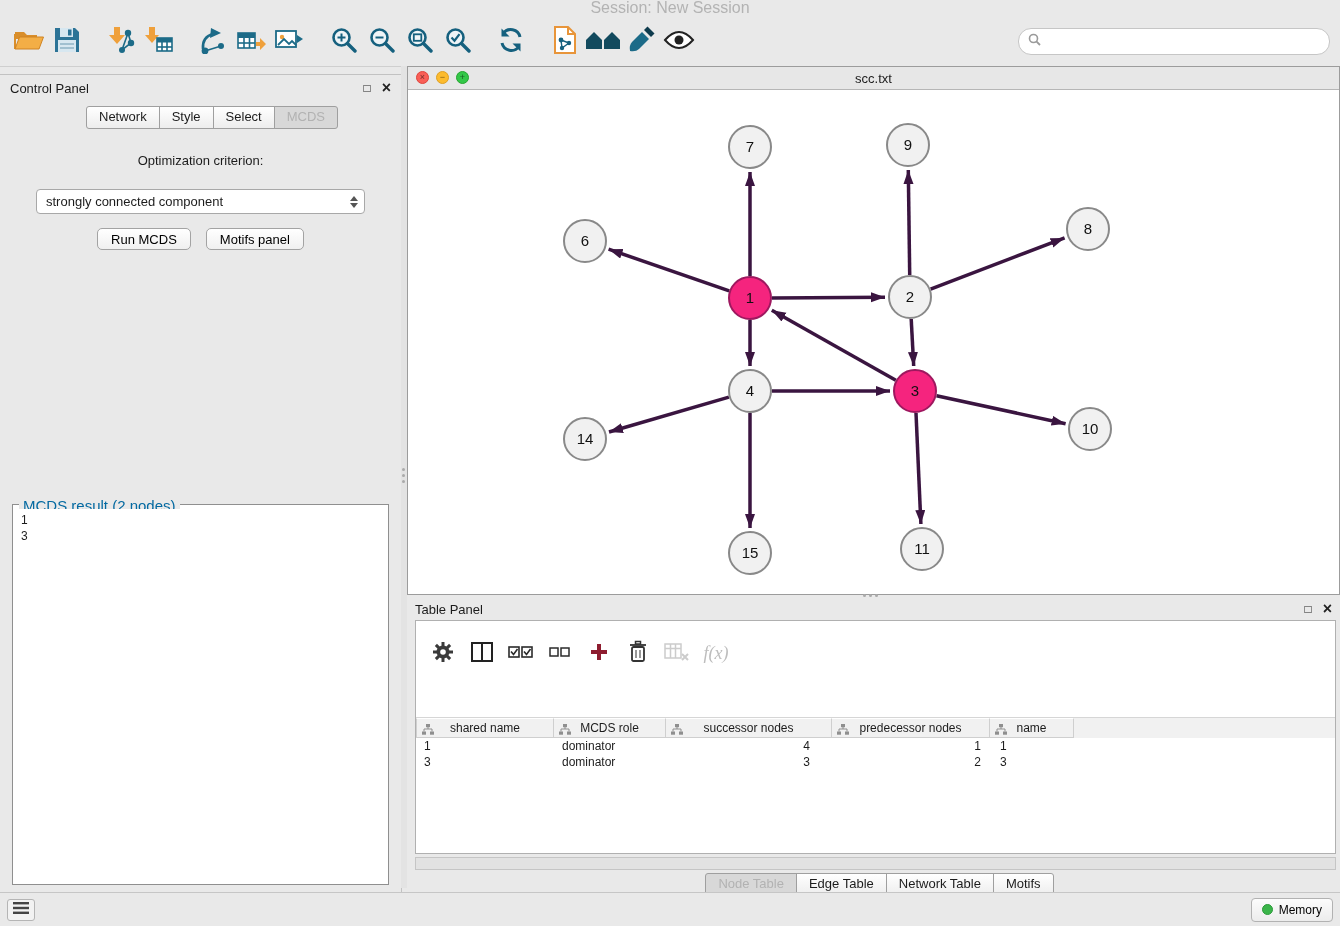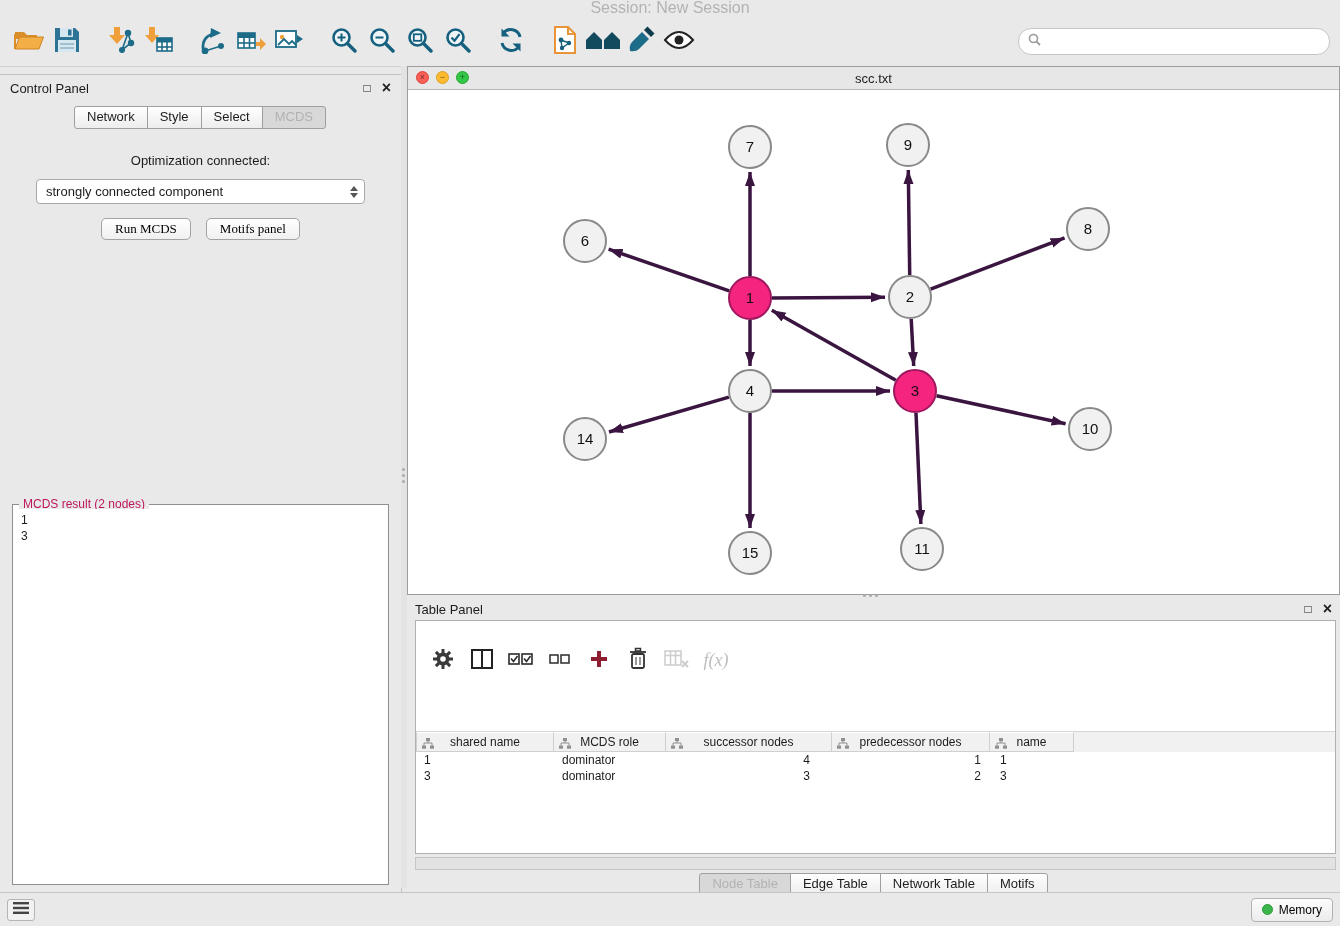--- a/index.html
+++ b/index.html
@@ -22,35 +22,35 @@
   
   .control-panel{position:absolute;left:0;top:8px;width:401px;height:822px;background:#e9e9e9;
                  border:1px solid #c2c2c2;border-left:none;}
   .cp-header{height:26px;display:flex;align-items:center;padding:0 10px;font-size:13px;}
   .winbtns{margin-left:auto;display:flex;align-items:center;gap:11px;color:#222;}
   .wb-sq{font-size:12px;line-height:12px;}
   .wb-x{font-size:16px;font-weight:700;line-height:14px;}
   .cp-tabs{display:flex;margin:5px 0 0 74px;}
   .tab{height:21px;line-height:20px;padding:0 12px;border:1px solid #9f9f9f;margin-left:-1px;
        background:linear-gradient(#ffffff,#ededed);font-size:13px;white-space:nowrap;}
-  .tab.first{border-radius:3px 0 0 3px;margin-left:0;}
+  .tab.first{border-radius:3px 0 0 3px;margin-left:12px;}
   .tab.last{border-radius:0 3px 3px 0;}
   .tab.active{background:#d8d8d8;color:#b2b2b2;}
   .opt-label{text-align:center;margin-top:24px;font-size:13px;}
-  .selectbox{width:312px;height:23px;margin:11px auto 0;background:#fff;border:1px solid #a8a8a8;border-radius:4px;
+  .selectbox{width:312px;height:23px;margin:21px auto 0;background:#fff;border:1px solid #a8a8a8;border-radius:4px;
              display:flex;align-items:center;padding:0 6px 0 9px;font-size:13px;gap:28px;}
   .chevrons{margin-left:auto;display:flex;flex-direction:column;align-items:center;gap:2px;}
   .chevrons i{display:block;width:0;height:0;border-left:4px solid transparent;border-right:4px solid transparent;}
   .chevrons .up{border-bottom:5px solid #555;}
   .chevrons .down{border-top:5px solid #555;}
   .btn-row{display:flex;justify-content:center;gap:15px;margin-top:14px;}
   .pushbtn{height:22px;padding:0 13px;border:1px solid #a3a3a3;border-radius:5px;font-size:13px;
-           background:linear-gradient(#ffffff,#f0f0f0);font-family:Liberation Serif, serif;}
+           background:linear-gradient(#ffffff,#f0f0f0);font-family:Liberation Sans, sans-serif;}
   .result-box{position:absolute;left:12px;right:12px;top:429px;bottom:12px;border:1px solid #8f8f8f;background:#fff;}
-  .result-legend{position:absolute;top:-8px;left:6px;background:#e9e9e9;padding:0 4px;font-size:12px;color:#be185d;}
+  .result-legend{position:absolute;top:-8px;left:6px;background:#e9e9e9;padding:0 4px;font-size:15px;color:#0369a1;}
   .result-list{position:absolute;left:2px;right:2px;top:4px;bottom:2px;background:#fff;padding:3px 6px;
                font-size:12px;line-height:16px;overflow:auto;}
 
   
   .v-splitter{position:absolute;left:401px;top:0;width:6px;height:822px;background:#e3e3e3;}
   .v-splitter .dots{position:absolute;top:402px;left:1px;display:flex;flex-direction:column;gap:3px;}
   .dots i{width:3px;height:3px;border-radius:50%;background:#aaa;display:block;}
   .h-splitter{position:absolute;top:527px;left:0;right:0;height:5px;}
   .h-splitter .dots{position:absolute;left:456px;top:1px;display:flex;gap:3px;}
 
@@ -64,21 +64,21 @@
          justify-content:center;font-size:9px;line-height:9px;color:rgba(0,0,0,0.55);}
   .light.red{background:#f95f57;border:1px solid #df443c;}
   .light.yellow{background:#fcbb2e;border:1px solid #dfa023;}
   .light.green{background:#33c748;border:1px solid #25a52f;}
   #graph-svg{position:absolute;left:0;top:23px;}
 
   
   .table-panel{position:absolute;top:532px;left:0;right:0;height:294px;}
   .tp-header{height:22px;display:flex;align-items:center;padding:0 8px;font-size:13px;}
   .tp-body{margin:0 4px 0 8px;height:232px;border:1px solid #b0b0b0;background:#fff;display:flex;flex-direction:column;}
-  .tp-toolbar{height:46px;display:flex;align-items:center;gap:13px;padding:16px 14px;}
+  .tp-toolbar{height:46px;display:flex;align-items:center;gap:13px;padding:9px 14px;}
   .ticon{display:flex;align-items:center;justify-content:center;min-width:26px;height:30px;border:none;background:transparent;padding:0;}
   .fx{font-family:"Liberation Serif",serif;font-style:italic;font-size:18px;color:#bdbdbd;}
   .thead{display:flex;height:20px;background:#f1f1f1;border-top:1px solid #d6d6d6;margin-top:32px;}
   .th{position:relative;display:flex;align-items:center;justify-content:center;font-size:12px;box-sizing:border-box;
       border-right:1px solid #cfcfcf;border-top:1px solid #fff;border-bottom:1px solid #cfcfcf;}
   .th:first-child{border-left:1px solid #cfcfcf;}
   .colicon{position:absolute;left:5px;top:5px;}
   .trow{display:flex;height:16px;align-items:center;font-size:12px;}
   .td{box-sizing:border-box;overflow:hidden;white-space:nowrap;}
   .a-l{text-align:left;padding-left:8px;}
@@ -264,21 +264,21 @@
           <span class="wb-x">×</span>
         </span>
       </div>
       <div class="cp-tabs">
         <div class="tab first">Network</div>
         <div class="tab">Style</div>
         <div class="tab">Select</div>
         <div class="tab last active">MCDS</div>
       </div>
 
-      <div class="opt-label">Optimization connected:</div>
+      <div class="opt-label">Optimization criterion:</div>
 
       <div class="selectbox">
         <span>strongly connected component</span>
         <span class="chevrons">
             <i class="up"></i>
             <i class="down"></i>
           </span>
       </div>
 
       <div class="btn-row">

